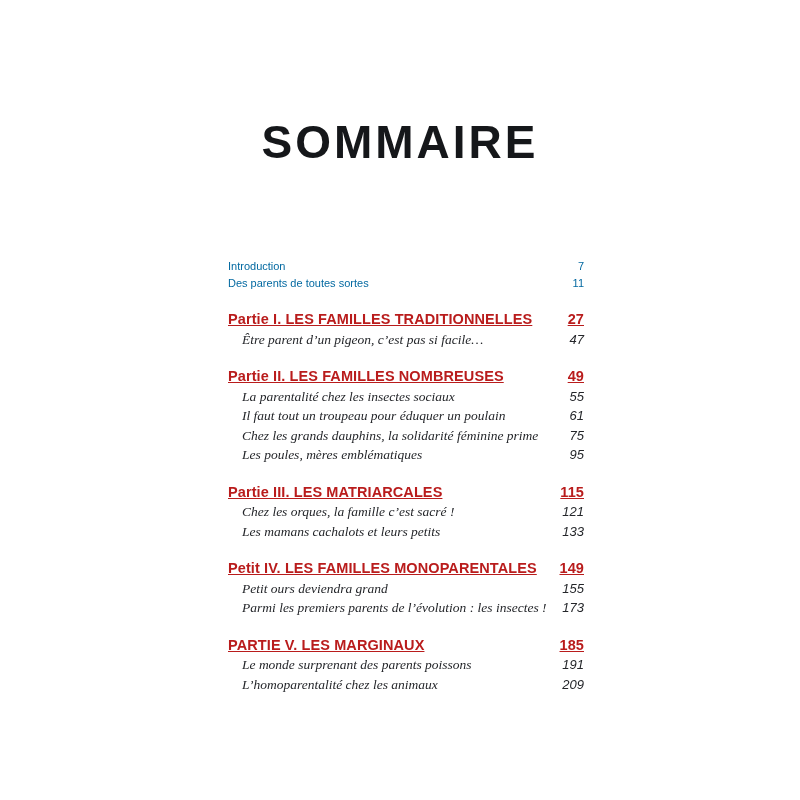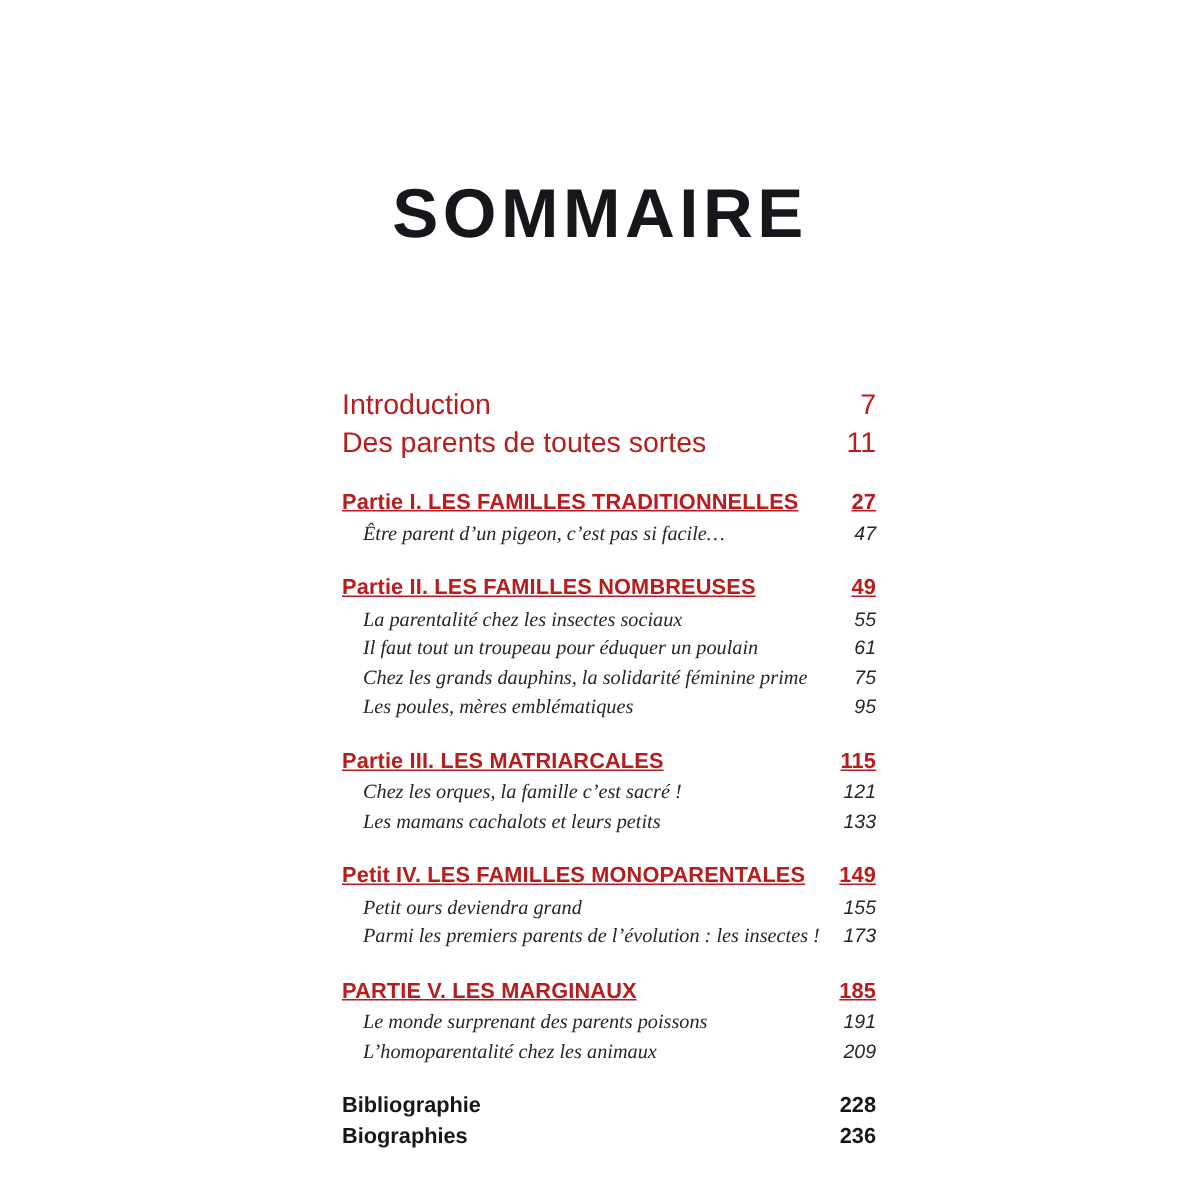--- a/index.html
+++ b/index.html
@@ -55,23 +55,23 @@
   }
   .row .page-num {
     white-space: nowrap;
     text-align: right;
     flex: 0 0 auto;
     padding-left: 10px;
   }
   
   .entry-plain .label,
   .entry-plain .page-num {
-    font-size: 19px;
+    font-size: 11px;
     font-weight: 500;
-    color: #b91c1c;
+    color: #0369a1;
   }
   
   .entry-part .label,
   .entry-part .page-num {
     font-size: 14.5px;
     font-weight: bold;
     color: #b91c1c;
     letter-spacing: 0.1px;
     text-decoration: underline;
   }
@@ -182,24 +182,14 @@
         </div>
         <div class="row entry-sub">
           <span class="label">Le monde surprenant des parents poissons</span>
           <span class="page-num">191</span>
         </div>
         <div class="row entry-sub">
           <span class="label">L’homoparentalité chez les animaux</span>
           <span class="page-num">209</span>
         </div>
       </div>
-      <div class="group">
-        <div class="row entry-back">
-          <span class="label">Bibliographie</span>
-          <span class="page-num">228</span>
-        </div>
-        <div class="row entry-back">
-          <span class="label">Biographies</span>
-          <span class="page-num">236</span>
-        </div>
-      </div>
     </div>
 </div>
 
 </body></html>

